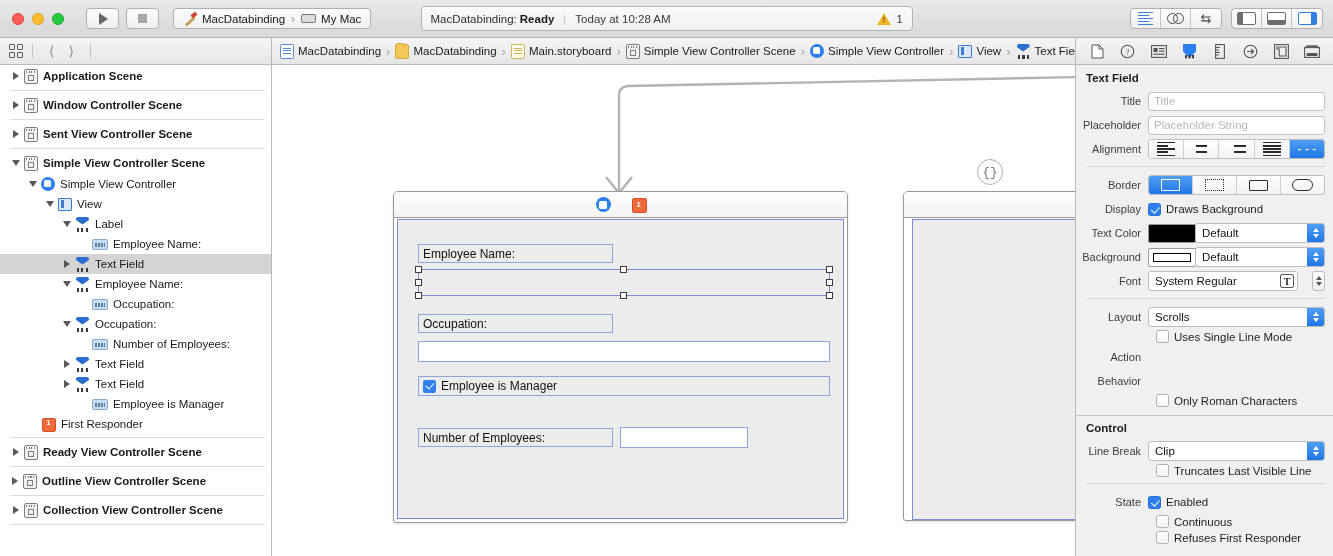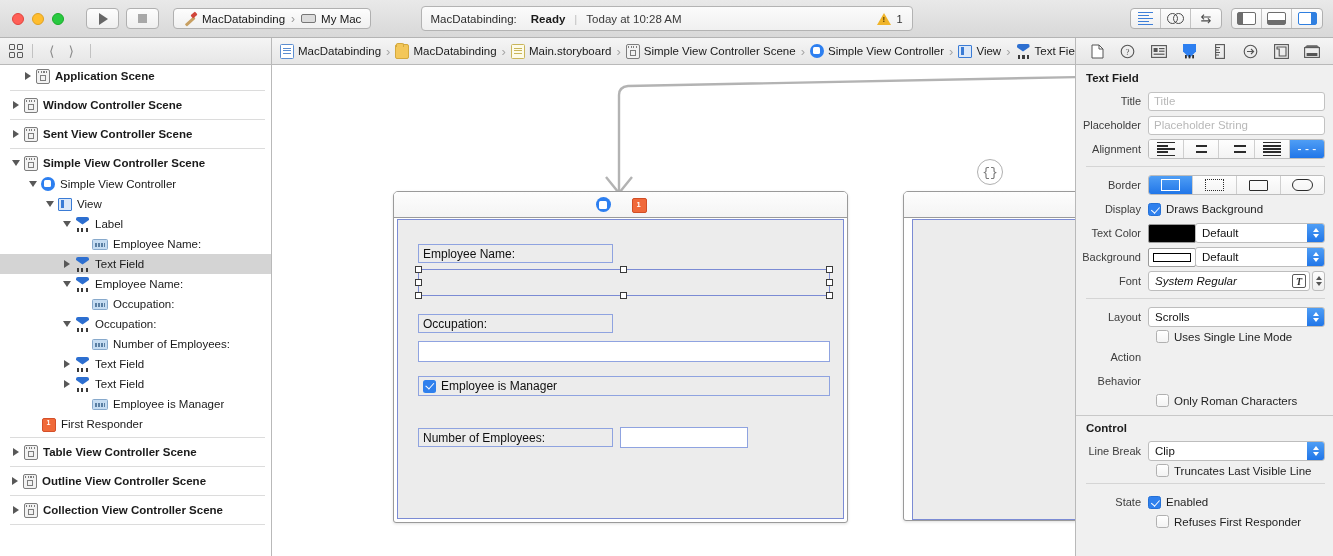--- a/index.html
+++ b/index.html
@@ -69,21 +69,21 @@
 
   .statusbar {
     position: absolute; left: 50%; transform: translateX(-50%);
     width: 492px; height: 25px;
     background: linear-gradient(#fbfbfb, #f0f0f0);
     border: 1px solid #b3b3b3; border-radius: 4px;
     display: flex; align-items: center; padding: 0 9px;
     font-size: 11.5px;
   }
   .st-proj { color: #2d2d2d; }
-  .st-ready { font-weight: bold; color: #1a1a1a; margin-left: 14px; }
+  .st-ready { font-weight: bold; color: #1a1a1a; margin-left: 3px; }
   .st-div { color: #c0c0c0; margin: 0 9px; }
   .st-time { color: #3a3a3a; }
   .st-right { margin-left: auto; display: flex; align-items: center; gap: 5px; }
   .warn-tri {
     width: 0; height: 0; border-left: 7px solid transparent; border-right: 7px solid transparent;
     border-bottom: 12px solid #f0b429; position: relative;
   }
   .warn-tri:after {
     content: "!"; position: absolute; left: -2px; top: 2px; font-size: 8px;
     color: #5a4000; font-weight: bold;
@@ -310,21 +310,21 @@
   }
   .popup .arr {
     position: absolute; right: 0; top: 0; bottom: 0; width: 17px;
     background: linear-gradient(#4f9ef5,#2176e8);
     display: flex; flex-direction: column; align-items: center; justify-content: center; gap: 2px;
   }
   .popup .arr b { width: 0; height: 0; border-left: 3.2px solid transparent; border-right: 3.2px solid transparent; }
   .popup .arr b:first-child { border-bottom: 4px solid #fff; }
   .popup .arr b:last-child { border-top: 4px solid #fff; }
 
-  .combo { flex: 1; display: flex; align-items: center; gap: 2px; font-style: italic; }
+  .combo { flex: 1; display: flex; align-items: center; gap: 14px; }
   .fontbox {
     flex: 1; height: 20px; background: #fff; border: 1px solid #bdbdbd; border-radius: 3px;
     display: flex; align-items: center; padding: 0 3px 0 6px; font-size: 11.5px; color: #111;
   }
   .fontT {
     margin-left: auto; width: 14px; height: 14px; border: 1px solid #5a5a5a; border-radius: 2px;
     display: flex; align-items: center; justify-content: center;
     font-family: "Liberation Serif", serif; font-size: 10px; color: #2a2a2a; font-weight: bold;
   }
   .stepper {
@@ -517,21 +517,21 @@
             <path d="M2.5 0.8h11M1.4 1.7h13.2" stroke="#555" stroke-width="1"></path>
             <rect x="2.6" y="8" width="10.8" height="3" fill="#555"></rect>
           </svg>
       </span>
     </div>
   </div>
 
   <div class="body">
 
     <div class="sidebar" id="sidebar">
-        <div class="node scene-row" style="padding-left: 20px; align-items: center;">
+        <div class="node scene-row" style="padding-left: 8px; align-items: center;">
           <span class="tw">
             <span class="tri-r"></span>
           </span>
           <span class="ic ic-scene"></span>
           <span class="node-label">Application Scene</span>
         </div>
         <div class="node-sep"></div>
         <div class="node scene-row" style="padding-left: 8px;">
           <span class="tw">
             <span class="tri-r"></span>
@@ -635,21 +635,21 @@
           <span class="tw"></span>
           <span class="ic ic-resp"></span>
           <span class="node-label">First Responder</span>
         </div>
         <div class="node-sep"></div>
         <div class="node scene-row" style="padding-left: 8px;">
           <span class="tw">
             <span class="tri-r"></span>
           </span>
           <span class="ic ic-scene"></span>
-          <span class="node-label">Table View Controller Scene</span>
+          <span class="node-label">Ready View Controller Scene</span>
         </div>
         <div class="node-sep"></div>
         <div class="node scene-row" style="padding-left: 7px;">
           <span class="tw">
             <span class="tri-r"></span>
           </span>
           <span class="ic ic-scene"></span>
           <span class="node-label">Outline View Controller Scene</span>
         </div>
         <div class="node-sep"></div>
@@ -929,20 +929,26 @@
       <div class="row">
         <div class="rlabel">State</div>
         <div class="rfield">
           <label class="chk">
             <span class="box on"></span>
             <span>Enabled</span>
           </label>
         </div>
       </div>
 
+      <div class="sub-row">
+        <label class="chk">
+          <span class="box"></span>
+          <span>Continuous</span>
+        </label>
+      </div>
 
       <div class="sub-row">
         <label class="chk">
           <span class="box"></span>
           <span>Refuses First Responder</span>
         </label>
       </div>
 
     </div>
   </div>

